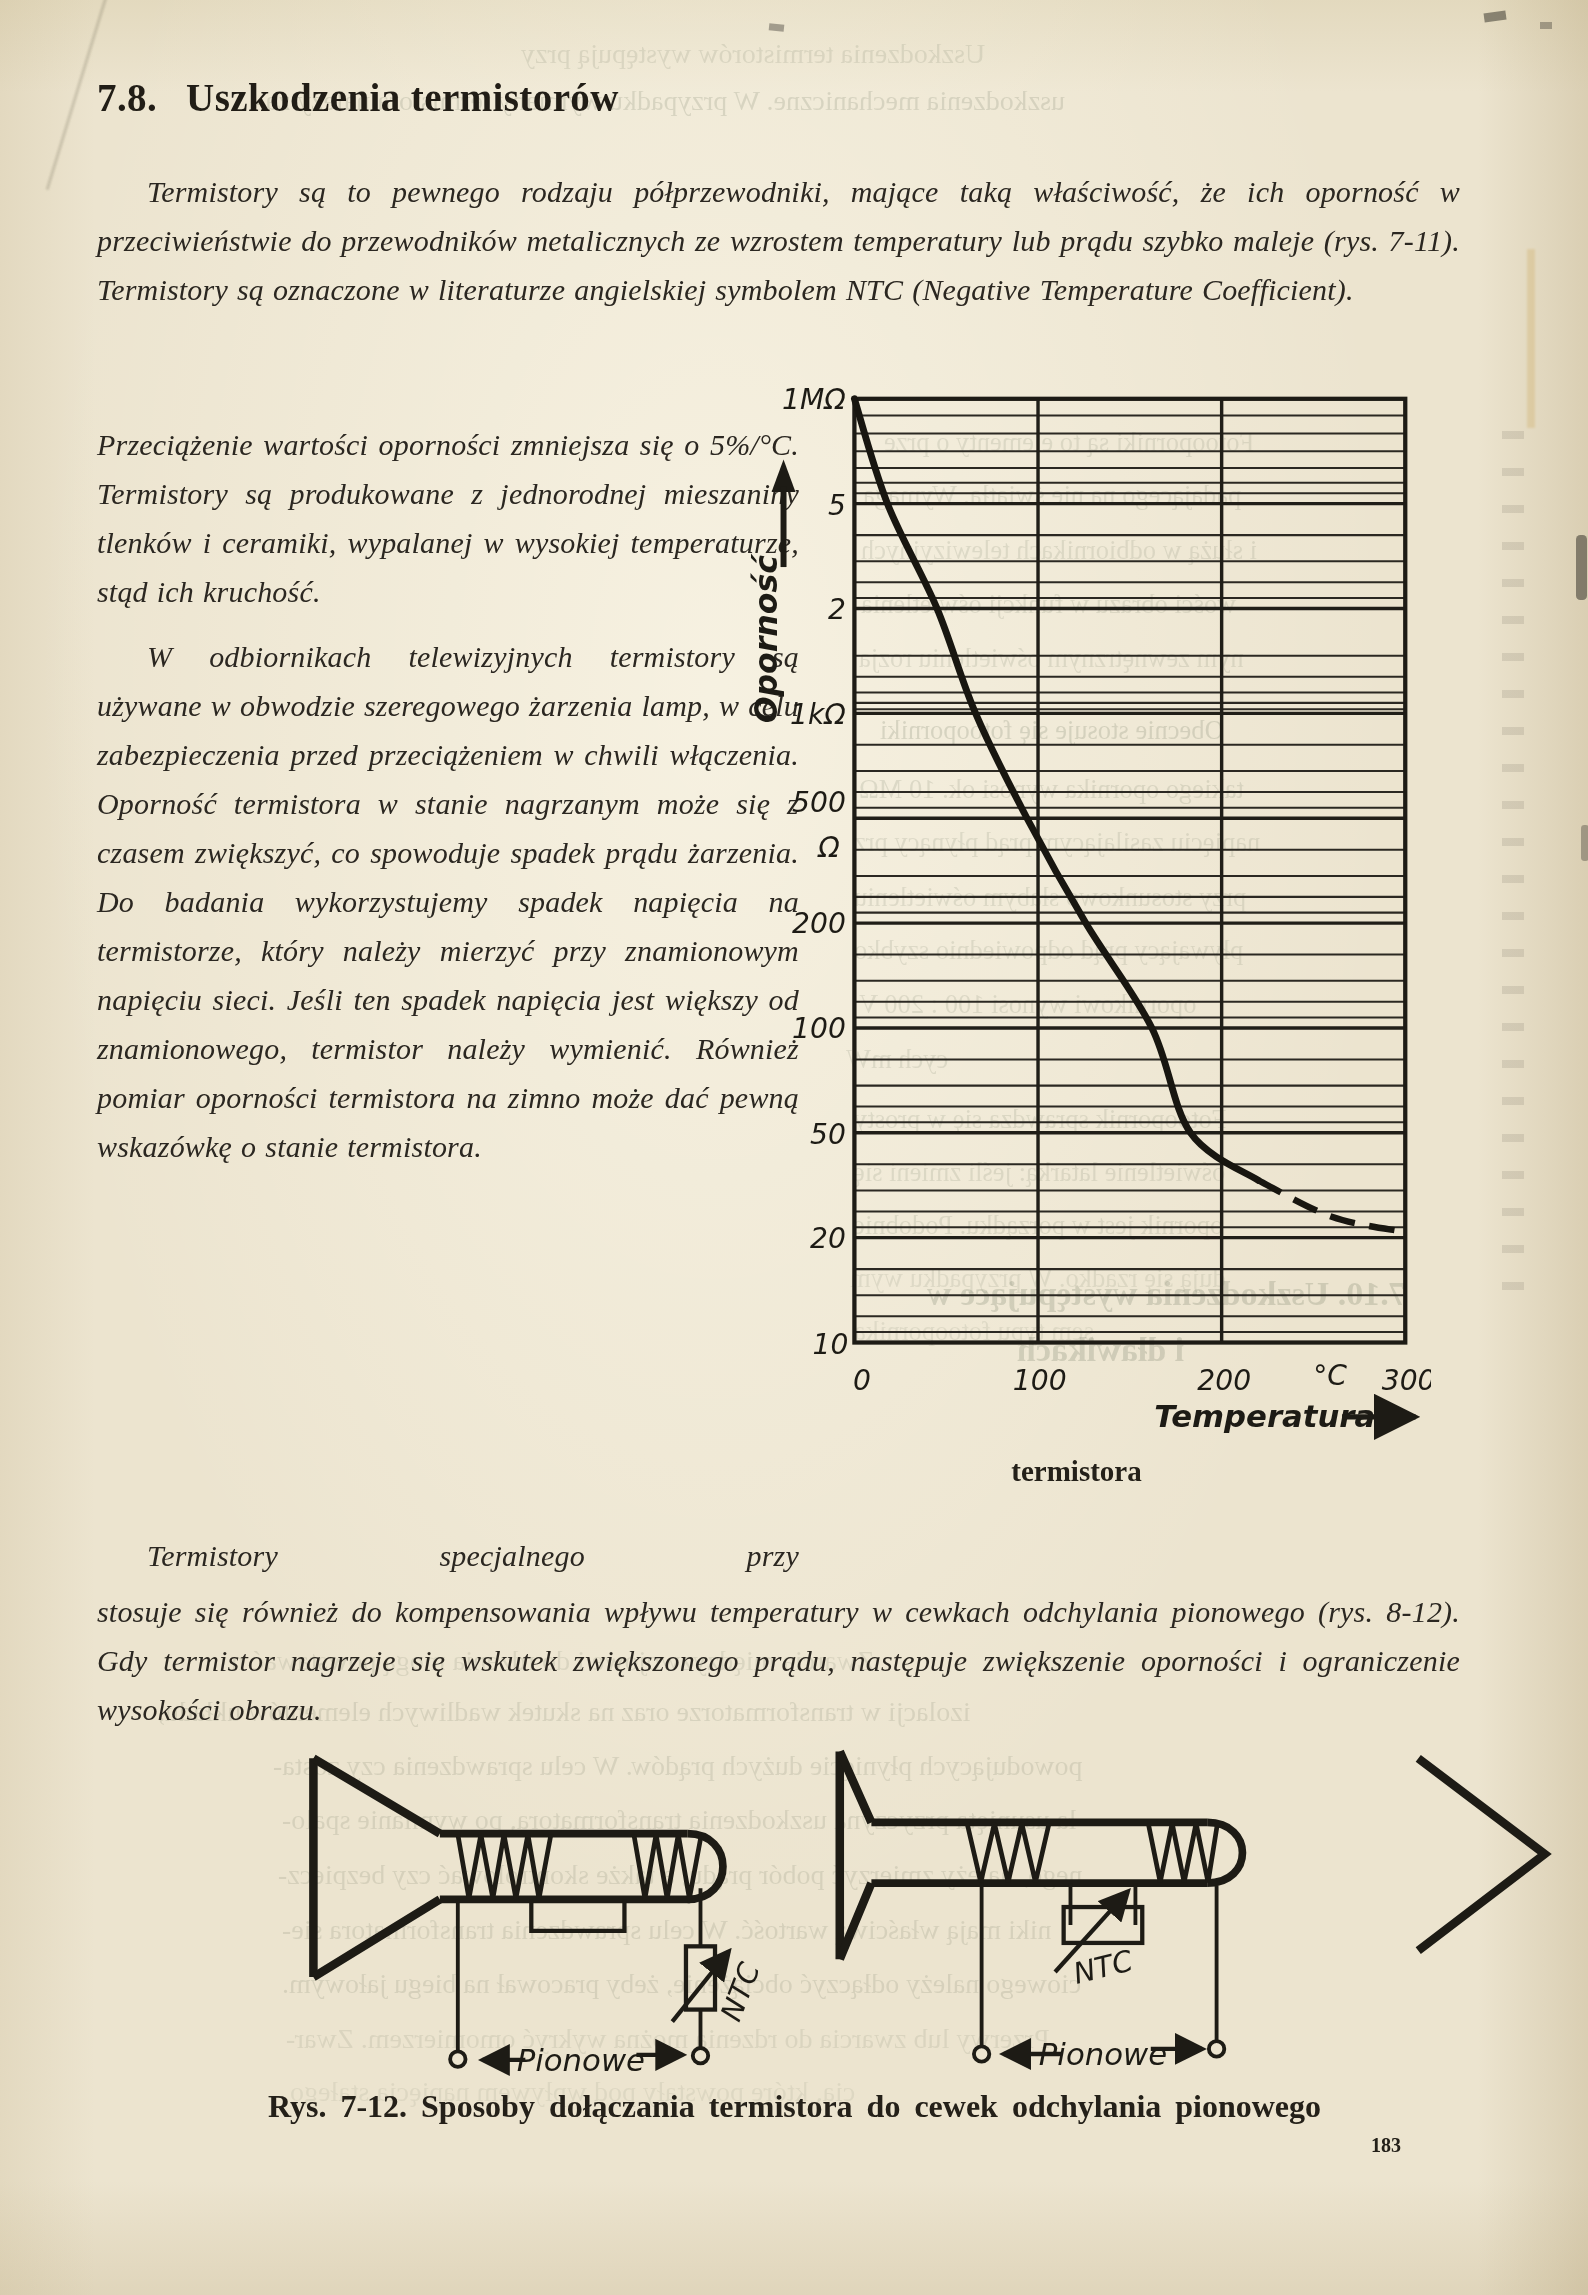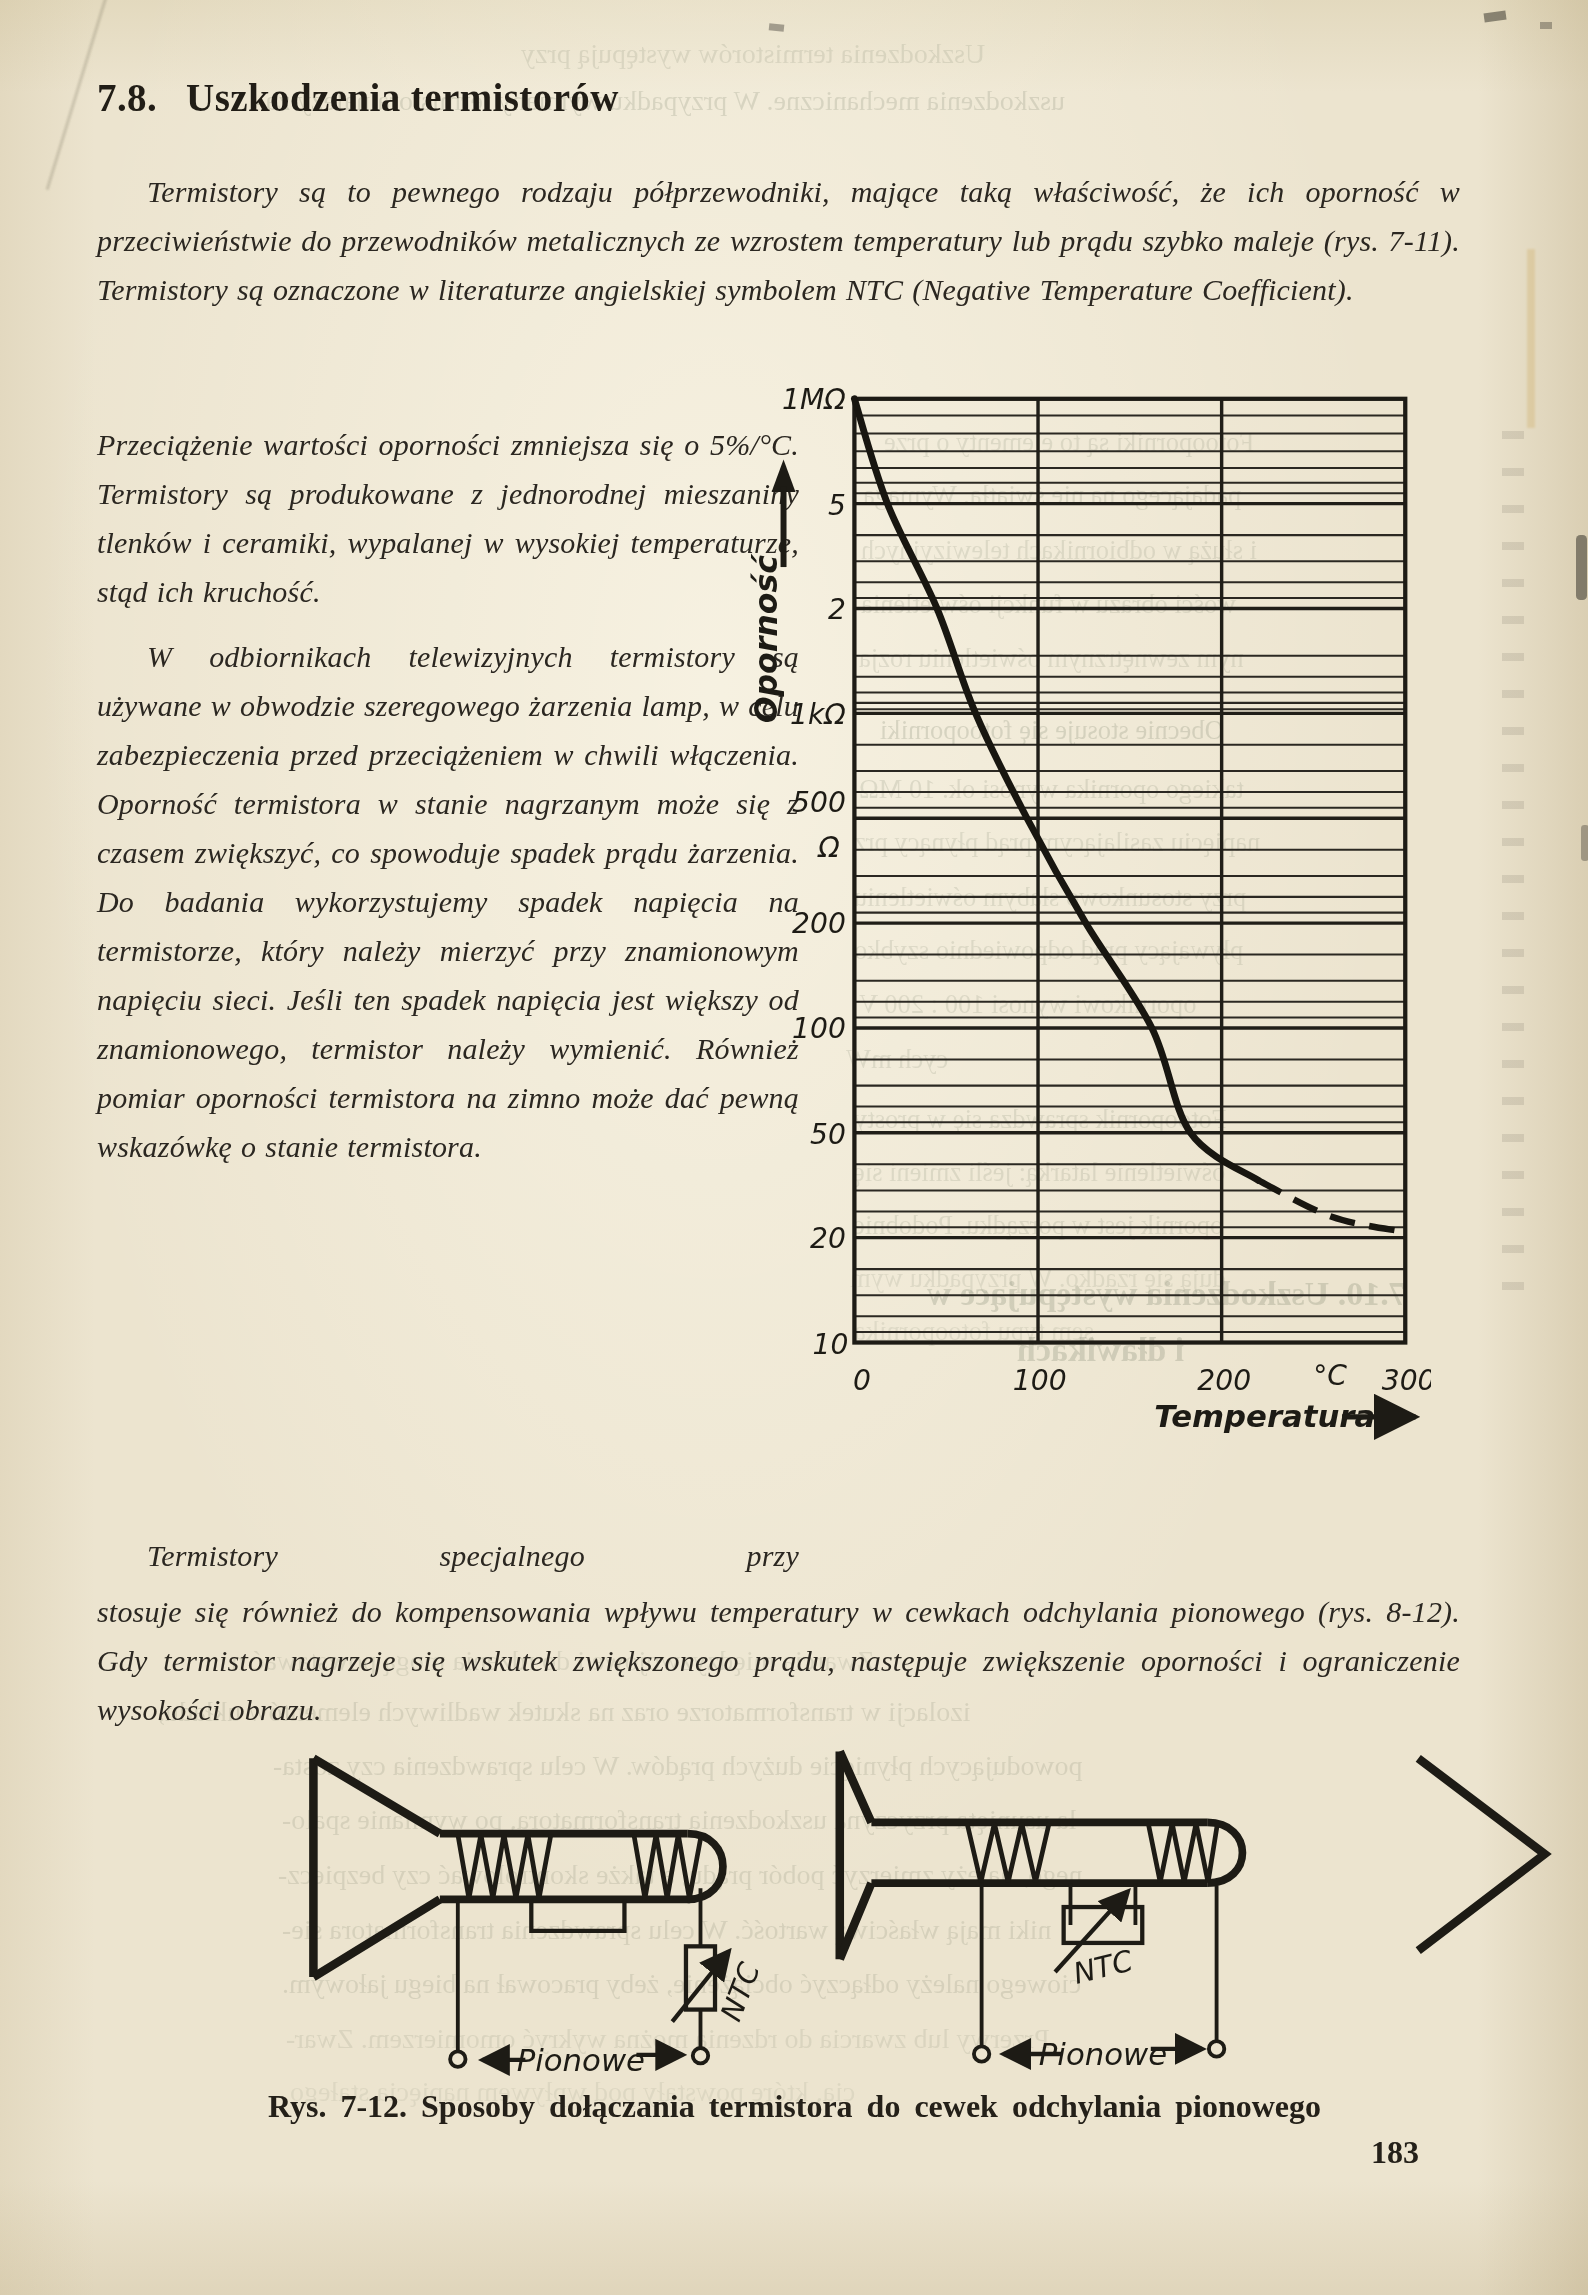--- a/index.html
+++ b/index.html
@@ -24,21 +24,21 @@
   #p23{left:97px;top:420px;width:702px;}
   #p23 p + p{margin-top:16px;}
   #p4lead{left:97px;top:1531px;width:702px;text-align-last:justify;}
   #p4rest{left:97px;top:1587px;width:1363px;}
   #chart-wrap{position:absolute;left:739px;top:386px;width:692px;height:1059px;}
   #fig711-caption{position:absolute;left:769px;top:1452px;width:615px;text-align:center;
     font-size:29px;font-weight:bold;line-height:38px;color:#242019;}
   #fig712-wrap{position:absolute;left:81px;top:1748px;width:1509px;height:342px;}
   #fig712-caption{position:absolute;left:111px;top:2088px;width:1367px;text-align:center;
     font-size:32px;font-weight:bold;word-spacing:6px;color:#242019;}
-  #page-num{position:absolute;left:1371px;top:2134px;font-size:32px;font-weight:bold;color:#242019;}
+  #page-num{position:absolute;left:1371px;top:2134px;font-size:20px;font-weight:bold;color:#242019;}
   .ghost{position:absolute;font-family:"Liberation Serif",serif;color:#67705a;
     transform:scaleX(-1);filter:blur(0.5px);white-space:nowrap;pointer-events:none;}
   .artifact{position:absolute;pointer-events:none;}
   svg text{font-family:"DejaVu Sans", sans-serif;}
   .cl{stroke:#1d1b15;fill:none;}
 </style>
 </head>
 <body>
 
 <div class="paper-tone"></div>
@@ -199,20 +199,21 @@
   </g>
 
   <g>
     <text x="486" y="1219" font-style="italic" font-size="36" font-weight="600" fill="#1d1b15">Temperatura</text>
     <line x1="706" y1="1207" x2="792" y2="1207" class="cl" stroke-width="6" marker-end="url(#ah)"></line>
   </g>
 </svg>
 </div>
 
 <div id="fig711-caption">
+  <div>termistora</div>
 </div>
 
 <div id="fig712-wrap">
 <svg width="1509" height="342" viewBox="0 0 1766 400">
 
   <g>
     <path d="M272,12 V268" class="cl" stroke-width="10"></path>
     <path d="M272,12 L420,100 M272,268 L420,177" class="cl" stroke-width="10"></path>
     <path d="M420,100 H710 M420,177 H713" class="cl" stroke-width="9"></path>
     <path d="M710,100 C765,100 765,177 710,177" class="cl" stroke-width="9"></path>

